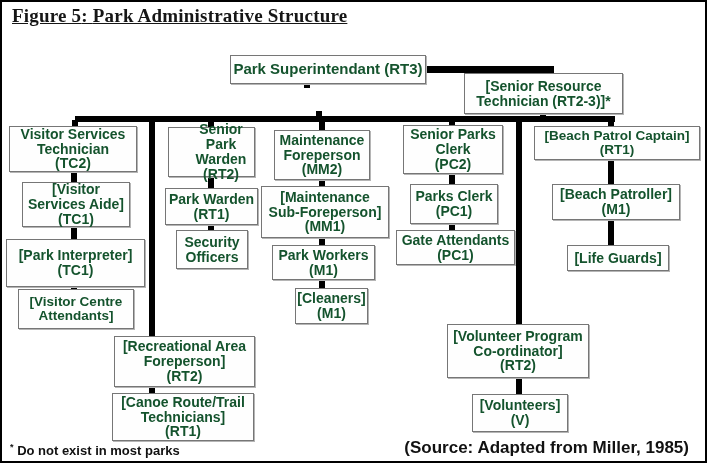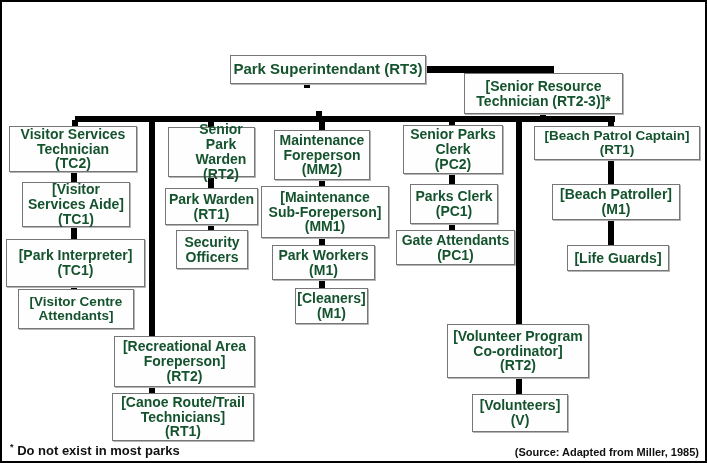--- a/index.html
+++ b/index.html
@@ -24,30 +24,31 @@
   .box.big{font-size:15px;}
   .box.mid{font-size:14px;}
   .box.sm{font-size:13.5px;}
   .line{position:absolute;background:#000;}
   #footnote{
     position:absolute;left:8px;bottom:3px;font-weight:bold;font-size:13px;color:#111;
     white-space:nowrap;
   }
   #footnote .marker{vertical-align:super;font-size:9px;}
   #source{
-    position:absolute;right:6px;bottom:3px;font-weight:bold;font-size:11px;color:#111;
+    position:absolute;right:16px;bottom:3px;font-weight:bold;font-size:17px;color:#111;
     white-space:nowrap;
     text-align:right;
   }
 </style>
 </head>
 <body>
 
 <div id="figure">
 
+  <div id="title"><span>Figure 5</span><span>: </span><span>Park Administrative Structure</span></div>
 
   <div class="line" style="left:302px;top:79px;width:6px;height:7px;"></div>
   <div class="line" style="left:314px;top:109px;width:6px;height:7px;"></div>
 
   <div class="line" style="left:422px;top:64px;width:130px;height:7px;"></div>
 
   <div class="line" style="left:538px;top:110px;width:6px;height:6px;"></div>
 
   <div class="line" style="left:73px;top:114px;width:540px;height:6px;"></div>
 

